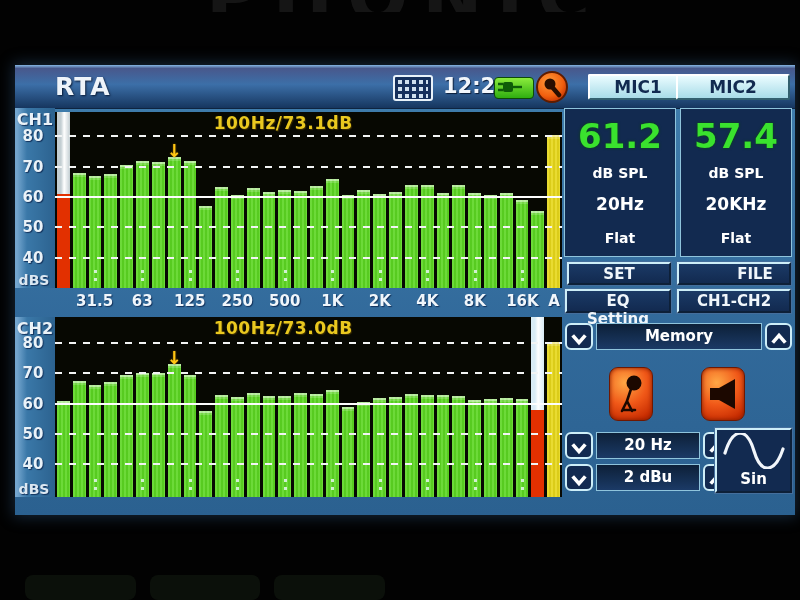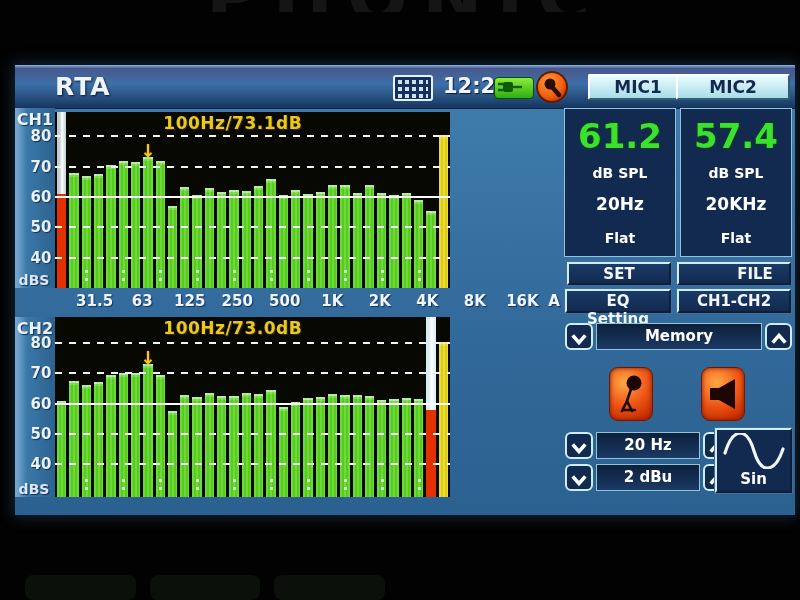--- a/index.html
+++ b/index.html
@@ -84,28 +84,28 @@
   #btn-mic{left:594px;} #btn-spk{left:686px;}
   .red-btn svg{position:absolute;left:50%;top:50%;transform:translate(-50%,-50%);}
 
   
   #btn-sin{left:700px;top:363px;width:77px;height:65px;background:#122a50;
     border:2px solid;border-color:#cdeef8 #0d2038 #0d2038 #cdeef8;box-shadow:0 0 0 1px #446e9c;
     position:absolute;box-sizing:border-box;cursor:pointer;text-align:center;padding:0;}
   #btn-sin .lbl{display:block;color:#fff;font:bold 15px "DejaVu Sans",sans-serif;margin-top:-2px;}
 
   
-  .chart{position:absolute;left:0;width:435px;height:180px;}
+  .chart{position:absolute;left:0;width:547px;height:180px;}
   #chart-0{top:43px;} #chart-1{top:252px;}
   .yaxis{position:absolute;left:0;top:0;width:40px;height:100%;
     background:linear-gradient(90deg,#74a6cf 0 2px,#3a78a8 30%,#2c628f);}
   .ch-label{position:absolute;left:0;top:2px;width:40px;text-align:center;
     font:bold 16px "DejaVu Sans",sans-serif;color:#eaf2f8;text-shadow:1px 1px 1px #12325c;}
   .ytick{position:absolute;left:0;width:36px;text-align:center;font:bold 15px "DejaVu Sans",sans-serif;
-    color:#eaf2f8;text-shadow:1px 1px 1px #12325c;padding-left:8px;}
+    color:#eaf2f8;text-shadow:1px 1px 1px #12325c;}
   .yunit{position:absolute;left:0;width:38px;text-align:center;font:bold 14px "DejaVu Sans",sans-serif;
     color:#dce8f2;text-shadow:1px 1px 1px #12325c;}
   .plot{position:absolute;left:40px;right:0;bottom:0;background:#070802;overflow:hidden;}
   #chart-0 .plot{top:4px;} #chart-1 .plot{top:0;}
   .gridline{position:absolute;left:0;right:0;height:2px;z-index:5;}
   .gridline.dashed{background:repeating-linear-gradient(90deg,#f2f4f4 0 7px,transparent 7px 14px);}
   .gridline.solid{background:#fdfdfd;}
   .cols{position:absolute;inset:0;display:flex;align-items:flex-end;gap:3px;padding:0 2px;z-index:2;}
   .col{flex:1;height:100%;position:relative;}
   .bar{position:absolute;bottom:0;left:0;right:0;

